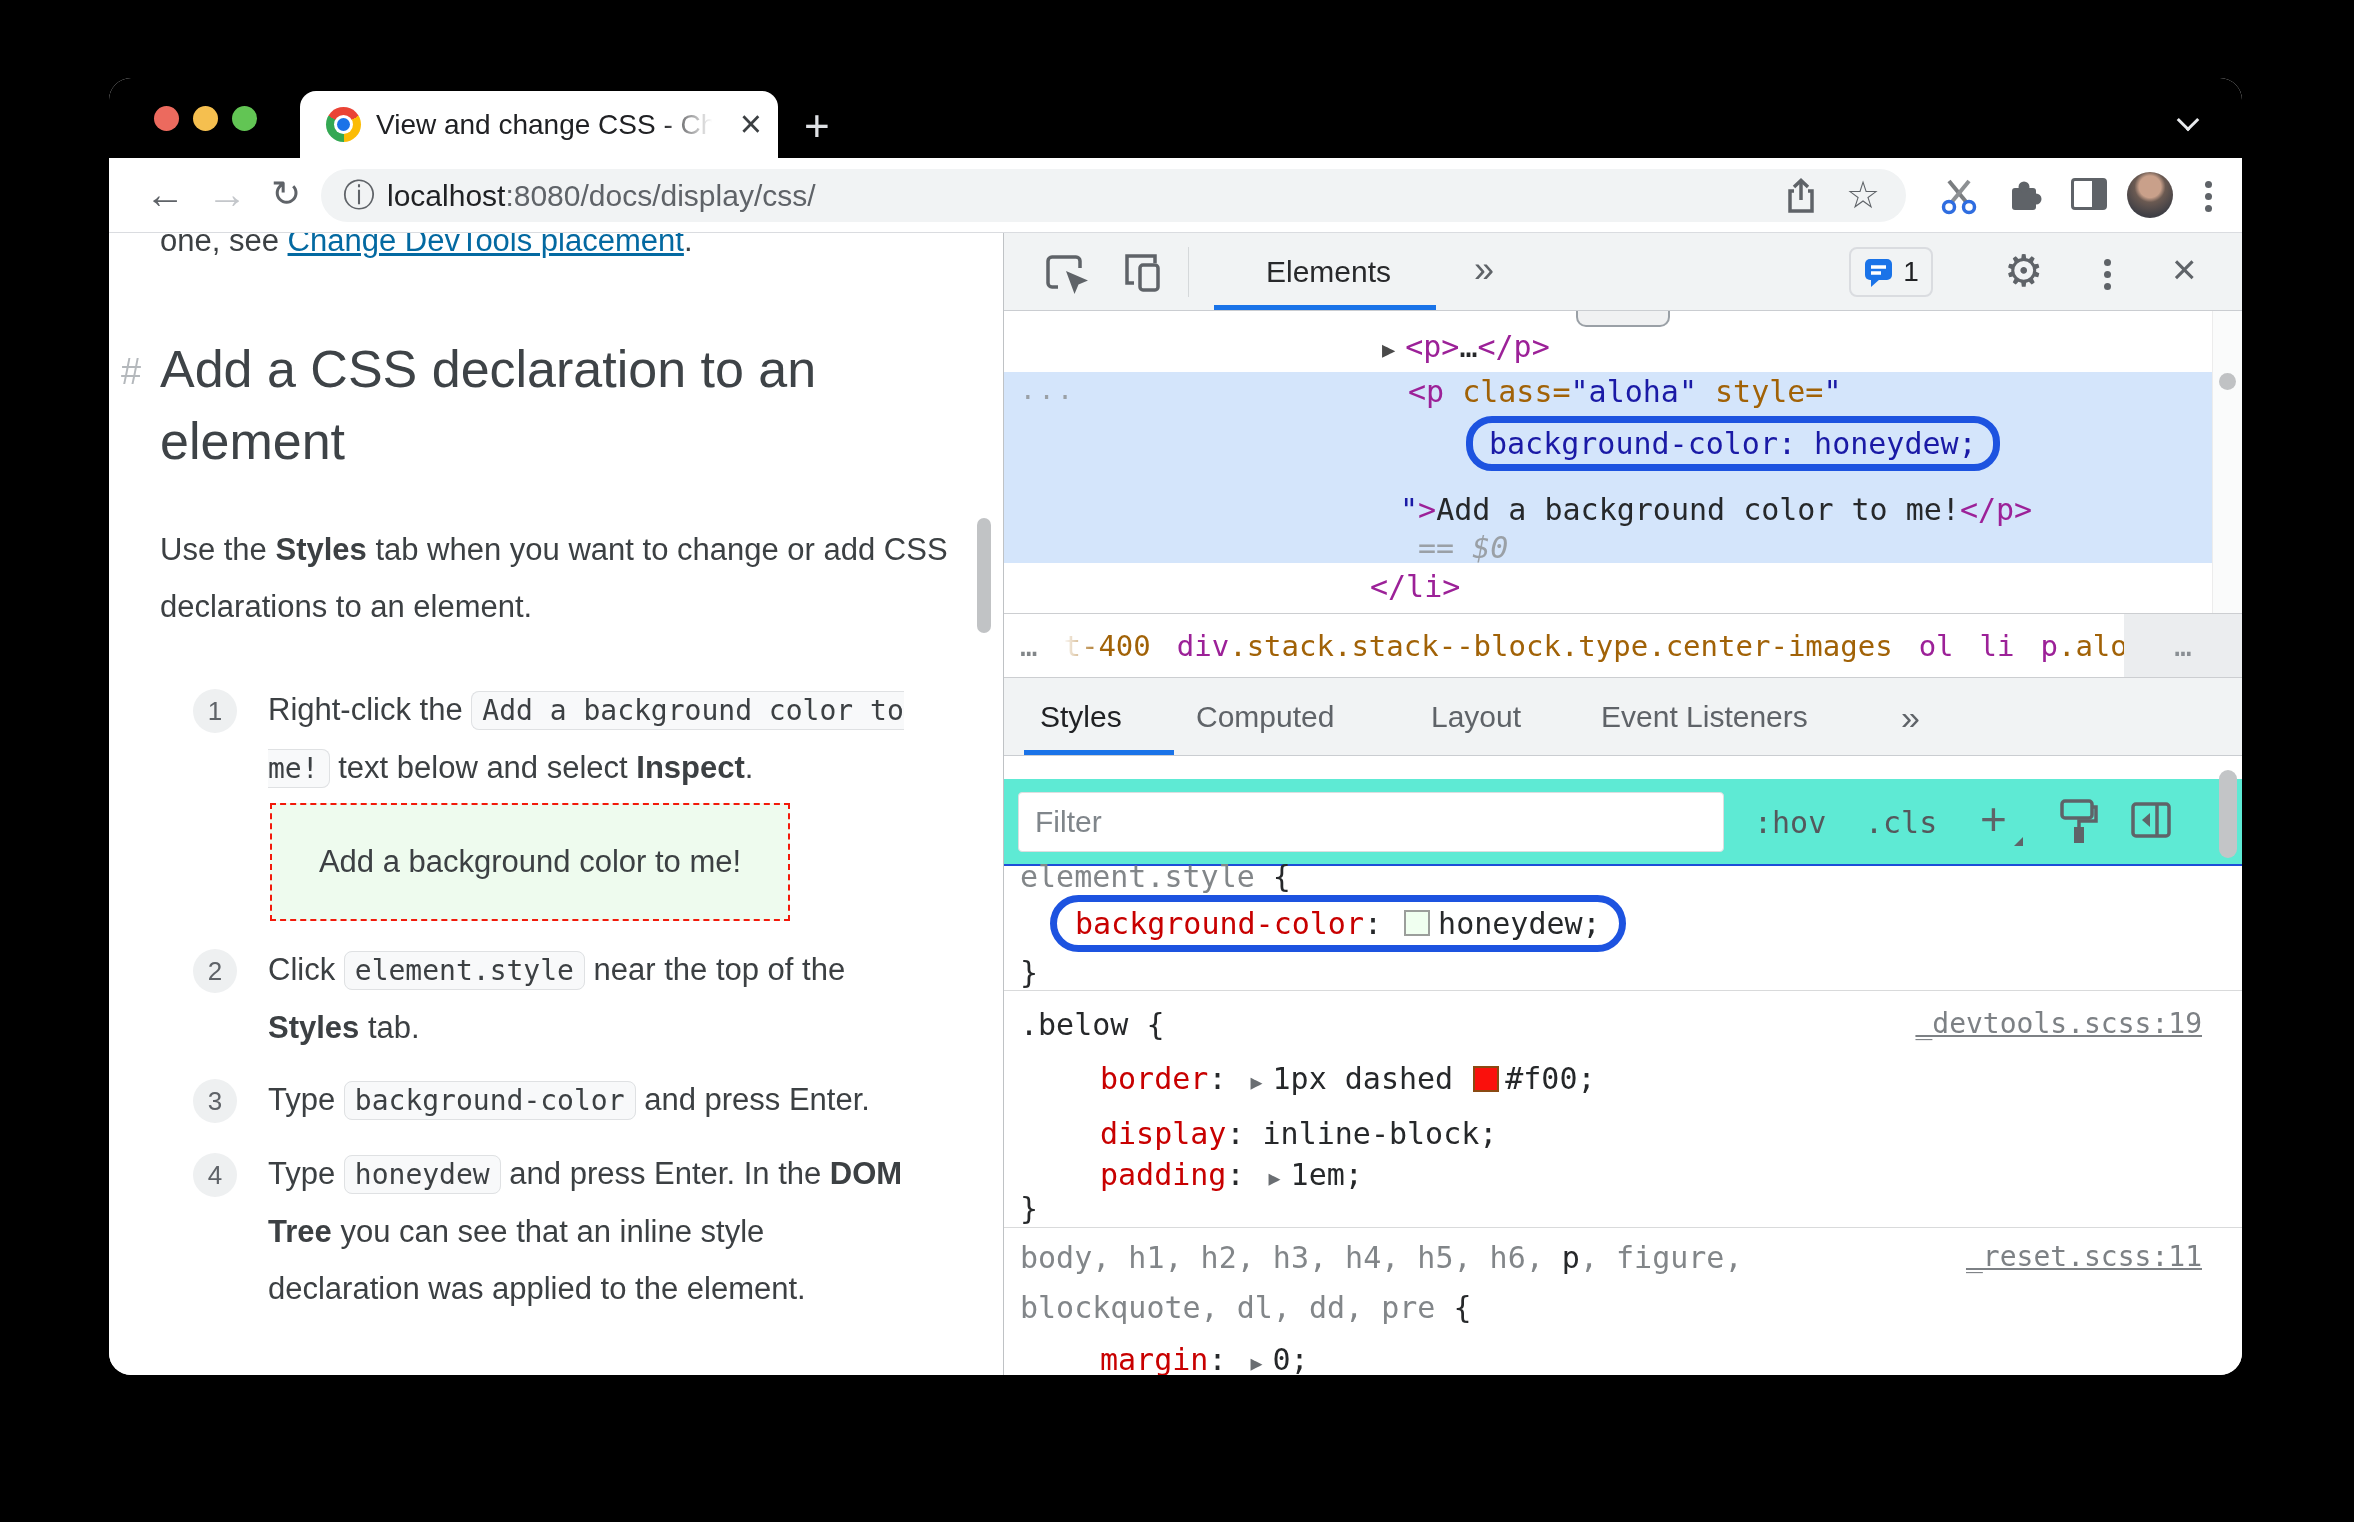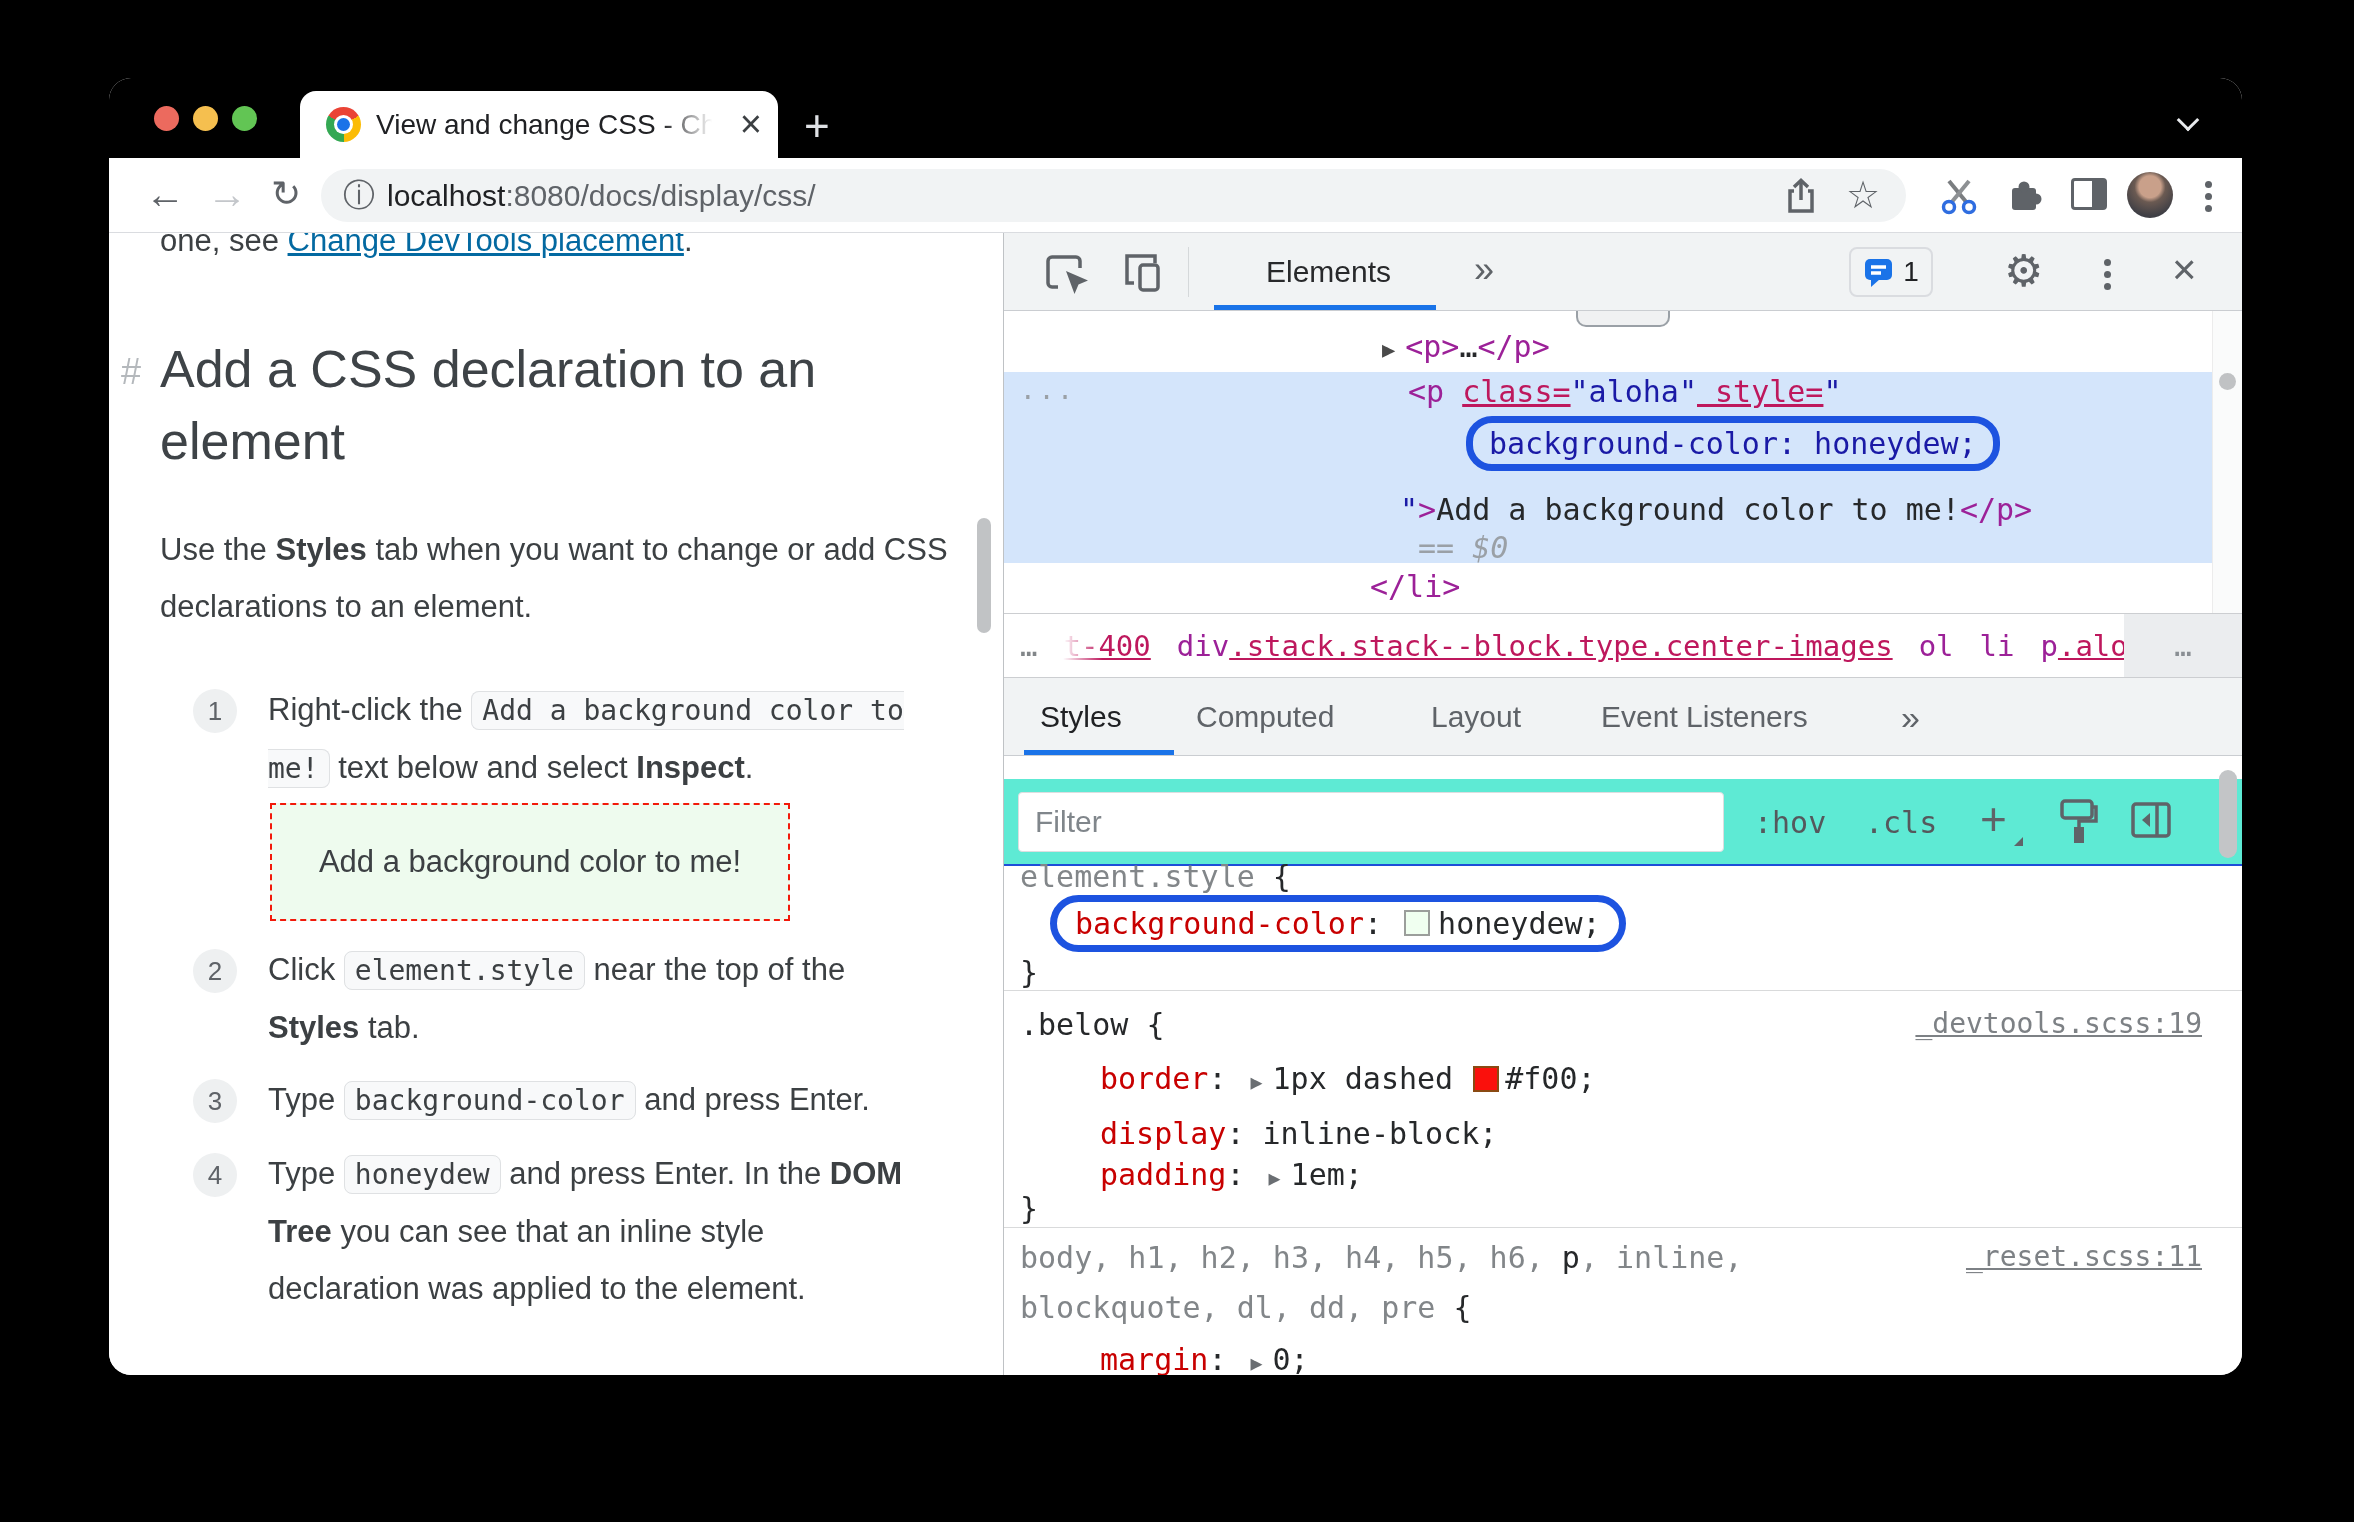--- a/index.html
+++ b/index.html
@@ -80,21 +80,21 @@
                border-radius:8px; display:flex; align-items:center; justify-content:center; gap:8px; }
   #badge-btn b { font-weight:400; font-size:28px; color:#202124; }
   #dt-gear { position:absolute; left:1000px; top:0; height:78px; line-height:76px; font-size:44px; color:#5f6368; }
   #dt-dots { position:absolute; left:1100px; top:21px; }
   #dt-close { position:absolute; left:1168px; top:0; height:78px; line-height:74px; font-size:42px; color:#5f6368; }
 
   
   #dom { position:absolute; left:0; top:78px; width:100%; height:302px; background:#fff;
          font-family:"DejaVu Sans Mono", monospace; font-size:30px; }
   .mono-line { white-space:pre; position:absolute; }
-  .c-tag { color:#9c2198; } .c-attr { color:#be185d;text-decoration:underline; } .c-val { color:#1a1aa6; }
+  .c-tag { color:#9c2198; } .c-attr { color:#a16207; } .c-val { color:#1a1aa6; }
   .c-dark { color:#26282a; } .c-red { color:#c80000; } .c-grey { color:#828689; } .c-lgrey { color:#9aa0a6; }
   #pill-partial { position:absolute; left:572px; top:0; width:94px; height:16px; background:#f0f1f2;
                   border:2px solid #9aa0a6; border-top:none; border-radius:0 0 10px 10px; }
   #dom-hl { position:absolute; left:0; top:61px; right:30px; height:191px; background:#d4e5fb; }
   #dom-ring { position:absolute; left:462px; top:44px; border:7px solid #1d53e0; border-radius:26px;
               padding:3px 16px; white-space:pre; color:#1a1aa6; }
   #dom-arrow { color:#4a4a4a; font-size:22px; margin-right:10px; }
   #dom-scol { position:absolute; right:0; top:0; width:30px; height:302px; background:#fafbfb; border-left:1px solid #ececec; }
   #dom-thumb { position:absolute; left:6px; top:62px; width:17px; height:17px; border-radius:50%; background:#c0c2c4; }
 
@@ -346,21 +346,21 @@
       <div class="sec" style="top:758px;height:237px;border-bottom:1px solid #d9dadb">
         <div class="mono-line c-dark" style="left:16px;top:16px">.below {</div>
         <a class="srclink" style="top:16px" href="#">_devtools.scss:19</a>
         <div class="mono-line" style="left:96px;top:70px"><span class="c-red">border</span><span class="c-dark">: </span><span class="exp">▶</span><span class="c-dark">1px dashed </span><span class="swatch" style="background:#fa100c;border:2px solid #8a4a12;margin:0 6px -1px 2px"></span><span class="c-dark">#f00;</span></div>
         <div class="mono-line" style="left:96px;top:125px"><span class="c-red">display</span><span class="c-dark">: </span><span class="c-dark">inline-block;</span></div>
         <div class="mono-line" style="left:96px;top:166px"><span class="c-red">padding</span><span class="c-dark">: </span><span class="exp">▶</span><span class="c-dark">1em;</span></div>
         <div class="mono-line c-dark" style="left:16px;top:200px">}</div>
       </div>
 
       <div class="sec" style="top:995px;height:147px">
-        <div class="mono-line" style="left:16px;top:12px"><span class="c-grey">body, h1, h2, h3, h4, h5, h6, </span><span class="c-dark">p</span><span class="c-grey">, inline,</span></div>
+        <div class="mono-line" style="left:16px;top:12px"><span class="c-grey">body, h1, h2, h3, h4, h5, h6, </span><span class="c-dark">p</span><span class="c-grey">, figure,</span></div>
         <a class="srclink" style="top:12px" href="#">_reset.scss:11</a>
         <div class="mono-line" style="left:16px;top:62px"><span class="c-grey">blockquote, dl, dd, pre </span><span class="c-dark">{</span></div>
         <div class="mono-line" style="left:96px;top:114px"><span class="c-red">margin</span><span class="c-dark">: </span><span class="exp">▶</span><span class="c-dark">0;</span></div>
       </div>
 
     </div>
   </div>
 </div>
 
 </body></html>

